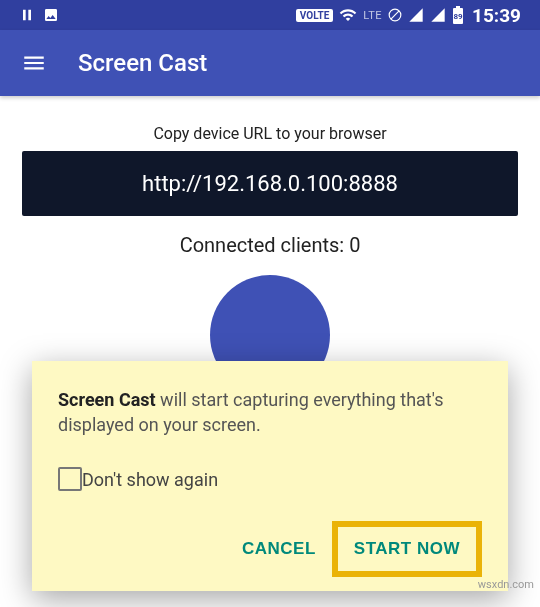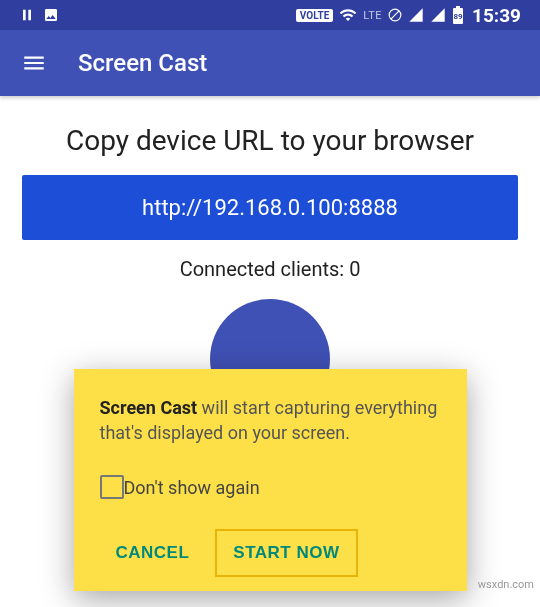--- a/index.html
+++ b/index.html
@@ -9,35 +9,35 @@
     .statusbar .right { display: flex; gap: 6px; margin-left: auto; align-items: center; }
     .statusbar .ico { display: inline-flex; align-items: flex-start; justify-content: center; }
     .statusbar svg { fill: #fff; }
     .volte { background: #fff; color: #303f9f; font-size: 10px; font-weight: bold; padding: 1px 4px; border-radius: 2px; }
     .lte { font-size: 11px; opacity: 0.7; letter-spacing: 0.5px; }
     .clock { font-size: 19px; font-weight: 700; margin-left: 2px; }
     .appbar { height: 66px; background: #3f51b5; color: #fff; display: flex; align-items: center; padding: 0 18px; box-shadow: 0 2px 4px rgba(0,0,0,0.2); }
     .menu-btn { width: 32px; height: 32px; display: flex; align-items: center; justify-content: center; margin-right: 28px; cursor: pointer; }
     .appbar-title { font-size: 24px; font-weight: 500; }
     .content { padding: 28px 22px; text-align: center; }
-    .instruction { font-size: 28px; color: #222; margin-bottom: 18px; }
-    .url-box { background: #1d4ed8; color: #fff; font-size: 22px; padding: 20px 0; border-radius: 2px; }
+    .instruction { font-size: 16px; color: #222; margin-bottom: 8px; }
+    .url-box { background: #0f172a; color: #fff; font-size: 22px; padding: 20px 0; border-radius: 2px; }
     .clients { font-size: 20px; color: #222; margin-top: 17px; }
     .clients-count { display: inline; }
     .cast-circle { width: 120px; height: 120px; background: #3f51b5; border-radius: 50%; margin: 18px auto 0; }
     .dialog-overlay { position: absolute; left: 0; right: 0; bottom: 0; top: 0; display: flex; align-items: flex-end; justify-content: center; }
-    .dialog { width: 393px; background: #fde047; border-radius: 0; box-shadow: 0 8px 30px rgba(0,0,0,0.35); margin-bottom: 16px; padding: 26px 26px 14px 26px; }
+    .dialog { width: 476px; background: #fef9c3; border-radius: 0; box-shadow: 0 8px 30px rgba(0,0,0,0.35); margin-bottom: 16px; padding: 26px 26px 14px 26px; }
     .dialog-msg { font-size: 18px; color: #555; line-height: 1.4; }
     .dialog-msg b { color: #222; font-weight: 700; }
     .dontshow-row { display: flex; align-items: center; margin-top: 30px; }
     .checkbox { width: 24px; height: 24px; border: 2px solid #777; border-radius: 2px; cursor: pointer; }
     .dontshow-label { font-size: 18px; color: #444; }
-    .dialog-actions { display: flex; gap: 10px; margin-top: 30px; }
+    .dialog-actions { display: flex; justify-content: flex-end; margin-top: 30px; }
     .dialog-btn { font-size: 17px; font-weight: 700; color: #00897b; padding: 12px 16px; letter-spacing: 0.5px; cursor: pointer; background: none; border: none; }
-    .startnow-wrap { border: 2px solid #eab308; }
+    .startnow-wrap { border: 6px solid #eab308; }
     .wm { position: absolute; right: 6px; top: 578px; font-size: 11px; color: #999; }
   </style>
 </head>
 <body>
 
 <div class="statusbar">
   <div class="left">
     <span class="ico">
       <svg width="16" height="16" viewBox="0 0 24 24">
           <path d="M6 4h4v16H6zM14 4h4v16h-4z"></path>

